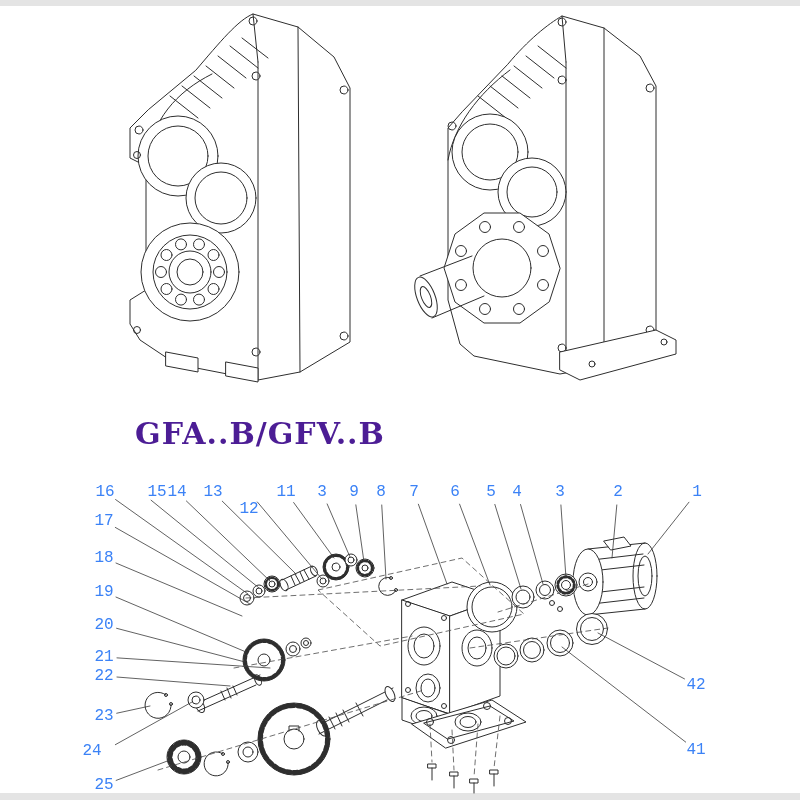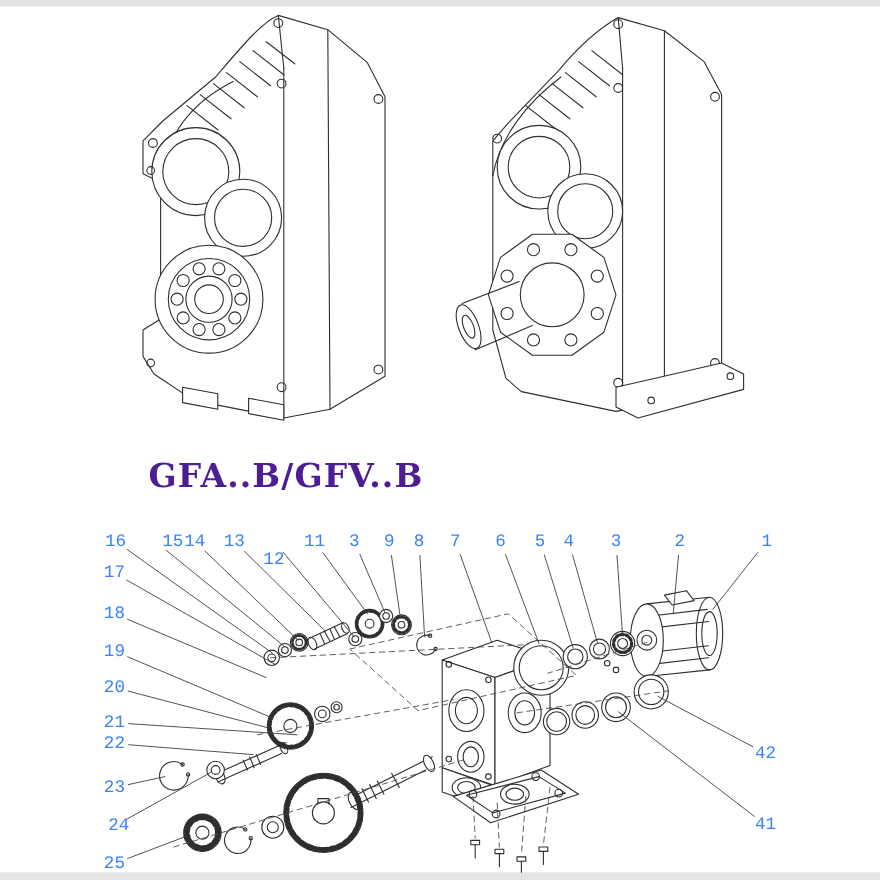--- a/index.html
+++ b/index.html
@@ -346,18 +346,18 @@
       <span class="callout" style="left: 560px; top: 492px;">3</span>
       <span class="callout" style="left: 618px; top: 492px;">2</span>
       <span class="callout" style="left: 697px; top: 492px;">1</span>
       <span class="callout" style="left: 104px; top: 521px;">17</span>
       <span class="callout" style="left: 104px; top: 558px;">18</span>
       <span class="callout" style="left: 104px; top: 592px;">19</span>
       <span class="callout" style="left: 104px; top: 625px;">20</span>
       <span class="callout" style="left: 104px; top: 657px;">21</span>
       <span class="callout" style="left: 104px; top: 676px;">22</span>
       <span class="callout" style="left: 104px; top: 716px;">23</span>
-      <span class="callout" style="left: 108px; top: 751px;">24</span>
+      <span class="callout" style="left: 92px; top: 751px;">24</span>
       <span class="callout" style="left: 104px; top: 785px;">25</span>
       <span class="callout" style="left: 696px; top: 685px;">42</span>
       <span class="callout" style="left: 696px; top: 750px;">41</span>
     </div>
 </div>
 
 </body></html>

